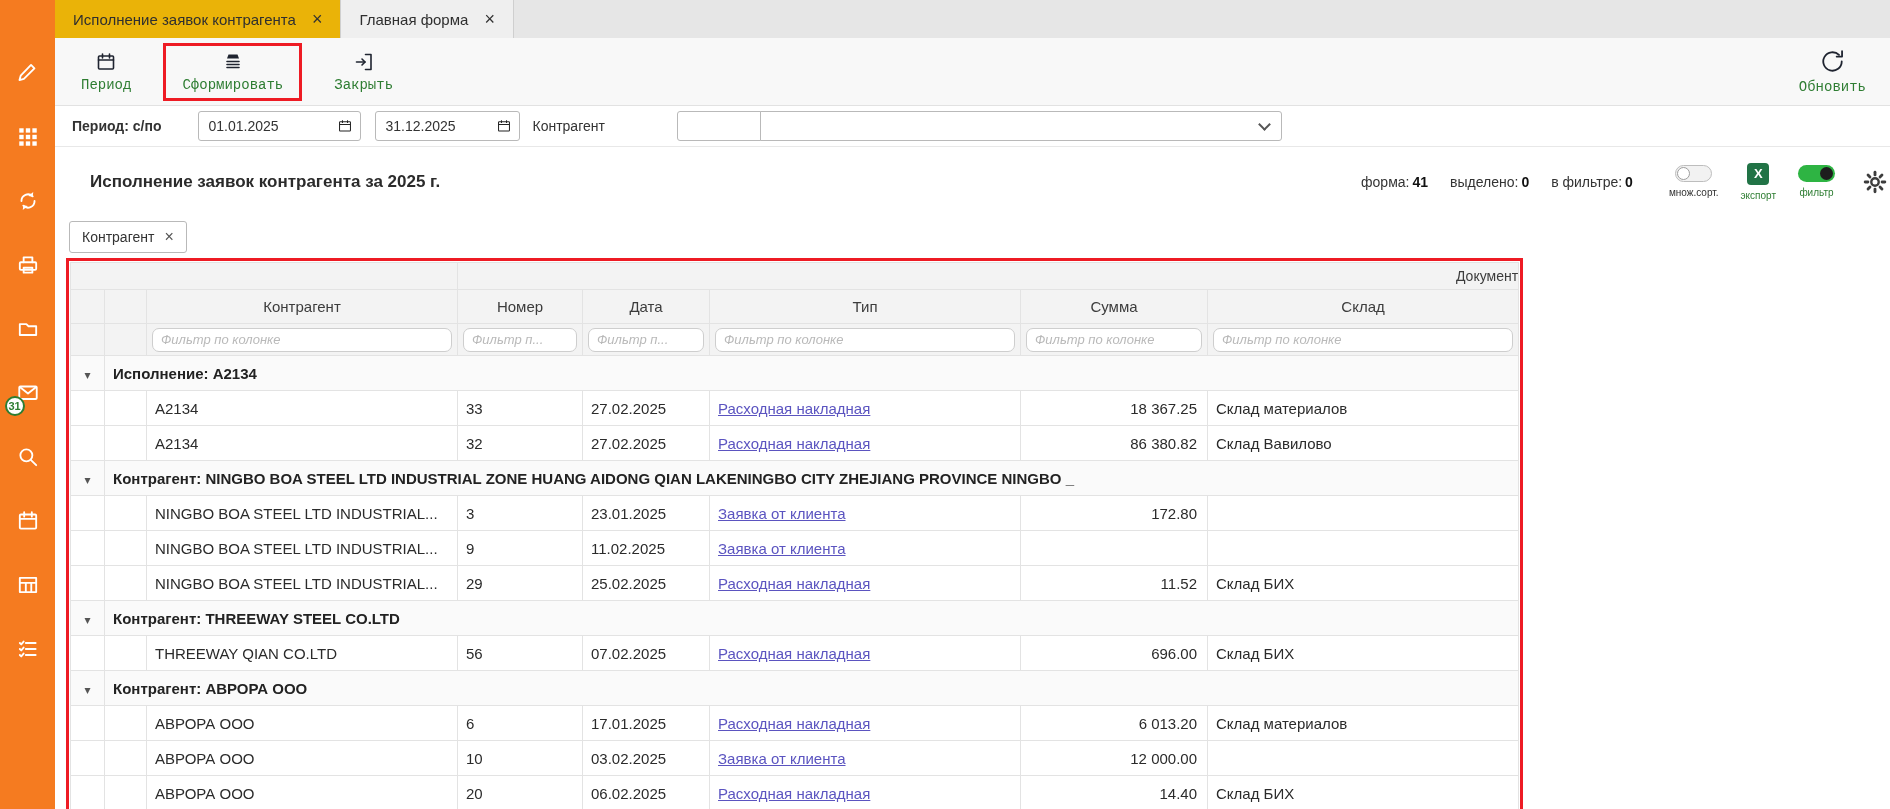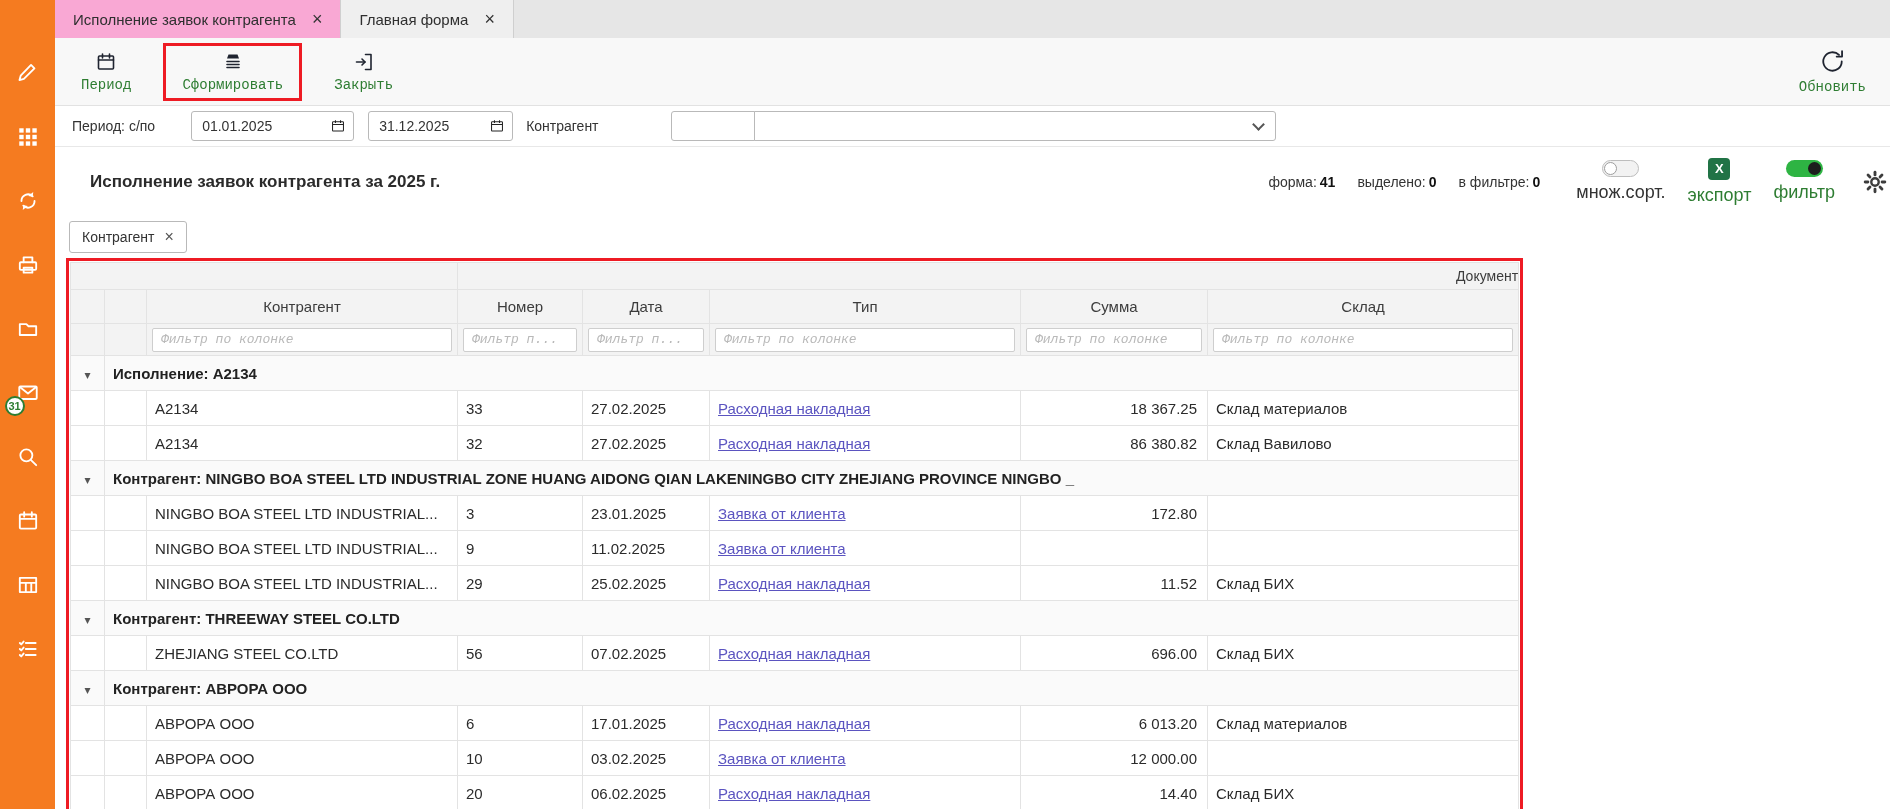--- a/index.html
+++ b/index.html
@@ -15,37 +15,37 @@
   .badge { position:absolute; left:-10px; bottom:-10px; width:20px; height:20px; background:#fff;
            border:2px solid #2e7d32; border-radius:50%; color:#2e7d32; font-size:11px; font-weight:bold;
            display:flex; align-items:center; justify-content:center; }
 
   .main { position:absolute; left:55px; top:0; width:1835px; height:809px; }
 
   
   .tabbar { height:38px; background:#e6e6e6; display:flex; align-items:stretch; }
   .tab { display:flex; align-items:center; gap:16px; padding:0 18px; font-size:15px; color:#2f2f2f;
          border-right:1px solid #cfcfcf; cursor:pointer; white-space:nowrap; }
-  .tab.active { background:#f9a8d4; }
+  .tab.active { background:#eab308; }
   .tab.inactive { background:#efefef; }
   .tab-close { font-size:18px; color:#333; line-height:1; cursor:pointer; }
 
   
   .toolbar { height:68px; background:#f8f8f8; border-bottom:1px solid #e2e2e2;
              display:flex; align-items:center; padding:0 18px 0 20px; }
   .toolbar-left { display:flex; align-items:center; gap:26px; }
   .tbtn { display:flex; flex-direction:column; align-items:center; gap:4px; cursor:pointer; padding:2px 6px;font-family:Liberation Mono, monospace; }
   .tbtn svg { stroke:#1f2430; fill:none; stroke-width:1.6; stroke-linecap:round; stroke-linejoin:round; }
   .tbtn .lbl { font-size:14px; color:#2e7d32; white-space:nowrap; }
   .red-wrap { border:3px solid #ee1b24; padding:3px 10px; }
   .toolbar-spacer { flex:1; }
 
   
   .filterband { height:41px; background:#fff; border-bottom:1px solid #e8e8e8; display:flex; align-items:center; }
-  .fb-label { font-size:14px; font-weight:normal; color:#333; white-space:nowrap; }
+  .fb-label { font-size:14px; font-weight:bold; color:#333; white-space:nowrap; }
   .fb-period-label { margin-left:17px; }
   .date-input { height:30px; border:1px solid #b9b9b9; border-radius:3px; background:#fff;
                 display:flex; align-items:center; padding:0 7px 0 10px; font-size:14px; color:#333; }
   .date-from { margin-left:36px; width:163px; }
   .date-to { margin-left:14px; width:145px; }
   .grow { flex:1; }
   .cal-btn { cursor:pointer; display:flex; }
   .cal-btn svg { stroke:#222; fill:none; stroke-width:1.4; }
   .fb-cp-label { margin-left:13px; font-weight:normal; font-size:14px; color:#333; }
   .code-input { margin-left:72px; width:84px; height:30px; border:1px solid #b9b9b9; border-radius:3px 0 0 3px;
@@ -55,21 +55,21 @@
   .chev { width:9px; height:9px; border-right:2px solid #555; border-bottom:2px solid #555;
           transform:rotate(45deg); margin-right:12px; margin-top:-4px; }
 
   
   .reportband { height:69px; background:#fff; display:flex; align-items:center; padding:0 3px 0 35px; }
   .report-title { font-size:17px; font-weight:bold; color:#2b2b2b; white-space:nowrap; }
   .rb-right { margin-left:auto; display:flex; align-items:center; gap:22px; }
   .stat { font-size:14px; color:#333; white-space:nowrap; }
   .stat b { margin-left:3px; color:#111; }
   .stack { display:flex; flex-direction:column; align-items:center; gap:5px; }
-  .small-lbl { font-size:18px; white-space:nowrap; }
+  .small-lbl { font-size:10px; white-space:nowrap; }
   .green { color:#2e7d32; }
   .dark { color:#333; }
   .switch { width:37px; height:17px; border-radius:9px; position:relative; cursor:pointer; }
   .switch.off { background:#f2f2f2; border:1px solid #bdbdbd; }
   .switch.off .knob { position:absolute; left:1px; top:1px; width:13px; height:13px; border-radius:50%;
                       background:#fff; border:1px solid #9e9e9e; }
   .switch.on { background:#2eb443; }
   .switch.on .knob { position:absolute; right:2px; top:2px; width:13px; height:13px; border-radius:50%; background:#1d1d1d; }
   .excel-icon { width:22px; height:22px; background:#217346; border-radius:4px; color:#fff; font-weight:bold;
                 font-size:13px; display:flex; align-items:center; justify-content:center; cursor:pointer; }
@@ -83,22 +83,22 @@
 
   
   .table-annotation { margin-left:11px; border:3px solid #ee1b24; width:fit-content; padding:1px; background:transparent; }
   table { border-collapse:collapse; table-layout:fixed; width:1448px; background:#fff;
           font-size:15px; color:#2b2b2b; border:1px solid #c9c9c9; }
   th,td { border:1px solid #e3e3e3; overflow:hidden; white-space:nowrap; }
   thead th { background:#f3f3f3; font-weight:normal; color:#3c3c3c; text-align:center; }
   .group-hdr-row th { height:27px; font-size:14px;text-align:right; }
   .col-hdr-row th { height:34px; font-size:15px; }
   .filter-row td { background:#f3f3f3; height:32px; padding:0 5px; }
-  .filter-input { width:100%; height:24px; border:1px solid #cecece; border-radius:2px; padding:0 8px;
-                  font-size:13px; background:#fff; font-family:Liberation Mono, monospace; color:#555; }
+  .filter-input { width:100%; height:24px; border:1px solid #cecece; border-radius:7px; padding:0 8px;
+                  font-size:13px; background:#fff; font-family:Liberation Sans, sans-serif; color:#555; }
   .filter-input::placeholder { color:#b9b9b9; font-style:italic; }
   tbody td { height:35px; padding:0 8px; }
   td.exp-cell { text-align:center; padding:0; }
   .expander { color:#555; font-size:12px; cursor:pointer; }
   .group-row td { background:#fafafa; font-weight:bold; color:#222; }
   .num-cell { text-align:right; padding-right:10px; }
   a.doc-link { color:#5b54c0; text-decoration:underline; cursor:pointer; }
 </style>
 </head>
 <body>
@@ -410,21 +410,21 @@
               <td class="num-cell">11.52</td>
               <td>Склад БИХ</td>
             </tr>
             <tr class="group-row">
               <td class="exp-cell"><span class="expander">▾</span></td>
               <td class="group-title-cell" colspan="7">Контрагент: THREEWAY STEEL CO.LTD</td>
             </tr>
             <tr class="data-row">
               <td class="exp-cell"></td>
               <td class="sel-cell"></td>
-              <td class="name-cell">ZHEJIANG STEEL CO.LTD</td>
+              <td class="name-cell">THREEWAY QIAN CO.LTD</td>
               <td>56</td>
               <td>07.02.2025</td>
               <td><a class="doc-link" href="#">Расходная накладная</a></td>
               <td class="num-cell">696.00</td>
               <td>Склад БИХ</td>
             </tr>
             <tr class="group-row">
               <td class="exp-cell"><span class="expander">▾</span></td>
               <td class="group-title-cell" colspan="7">Контрагент: АВРОРА ООО</td>
             </tr>

